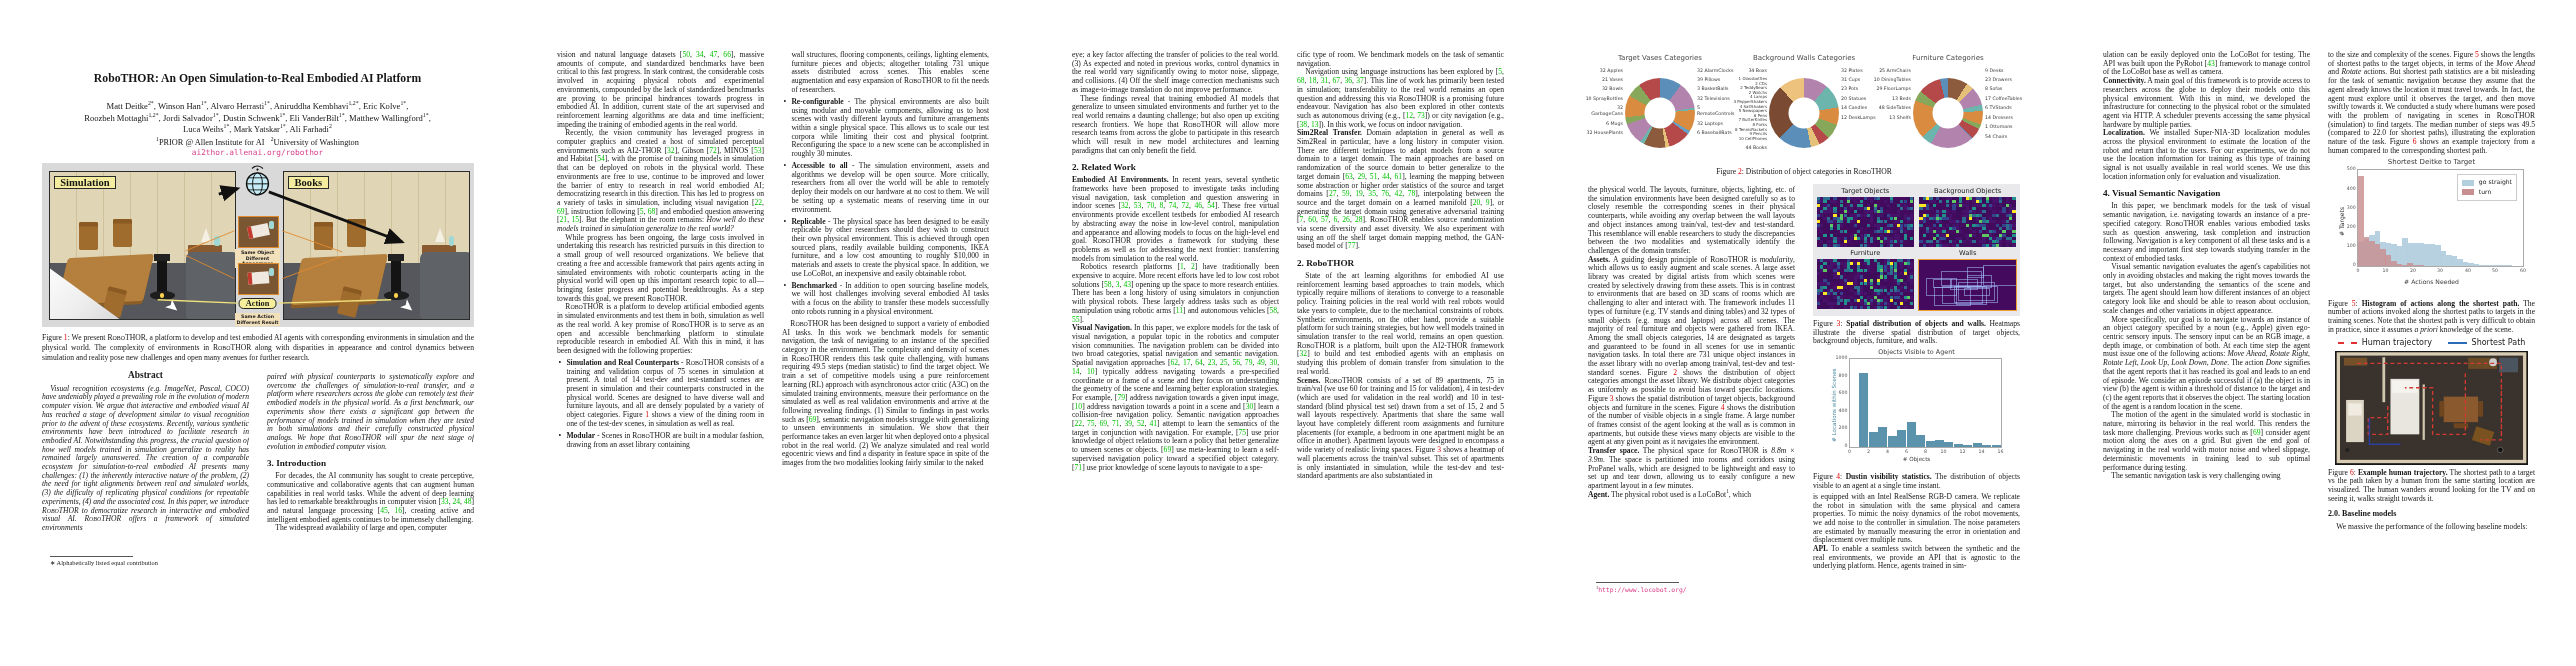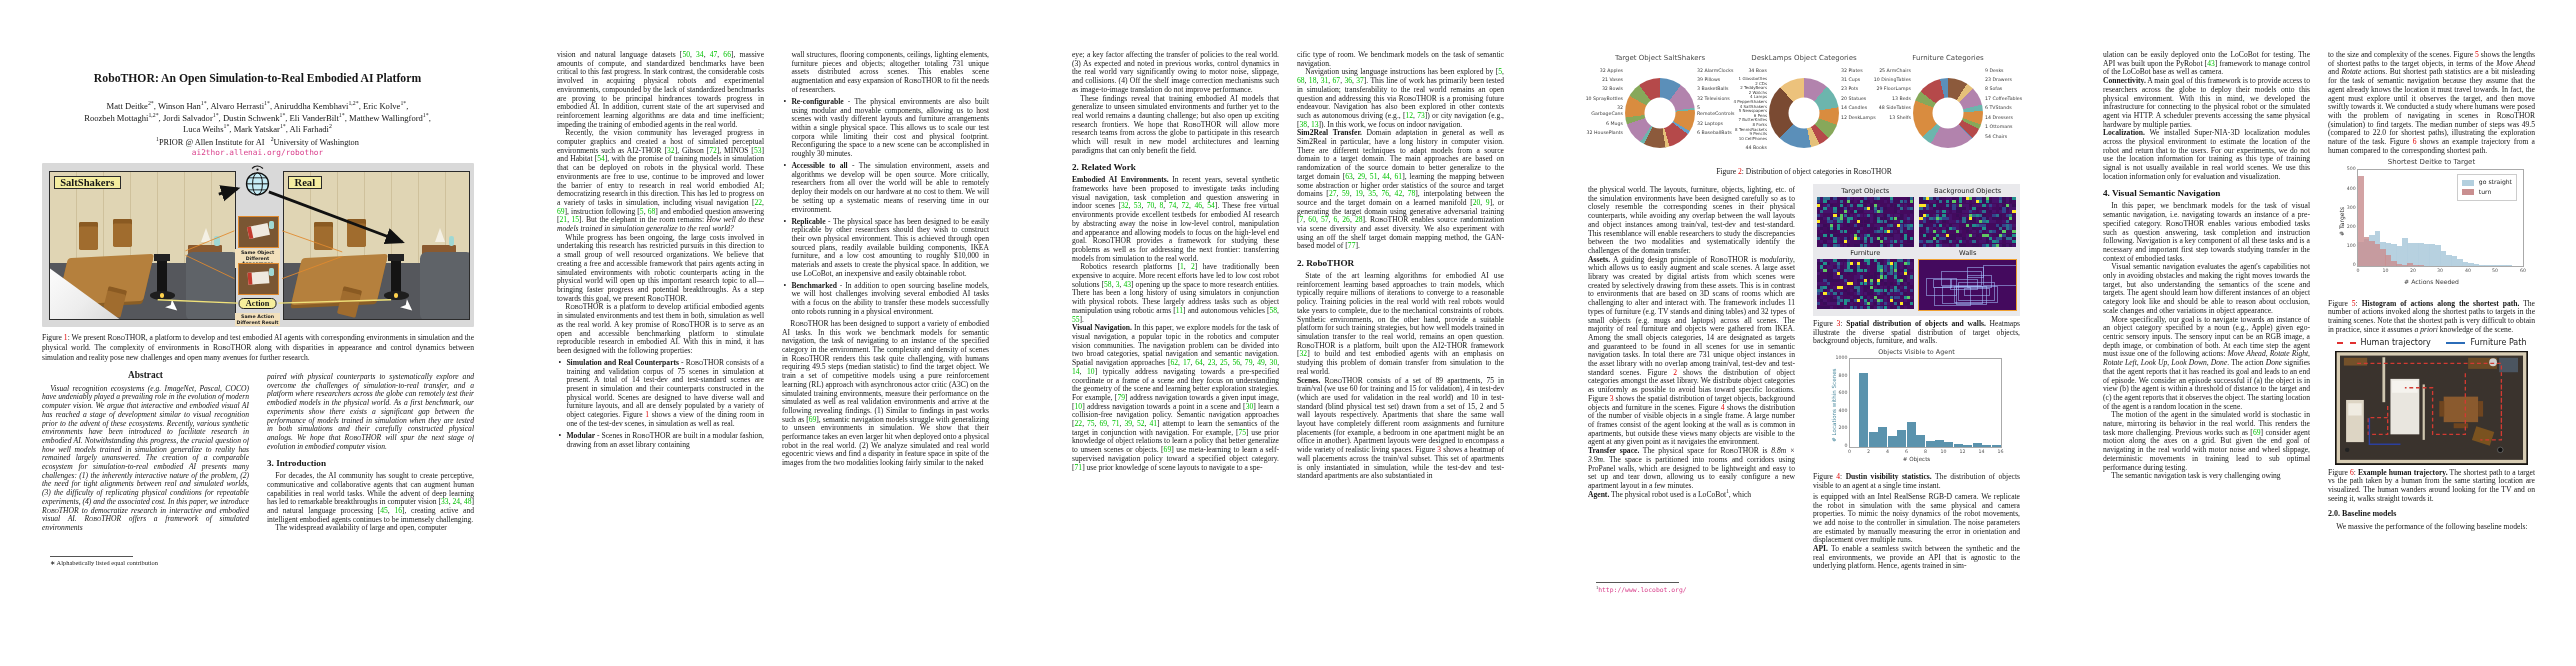--- a/index.html
+++ b/index.html
@@ -130,41 +130,41 @@
           <div class="vase"></div>
           <div class="armchair"></div>
           <div class="robot" style="left:54%;bottom:13%">
             <div class="mast"></div>
             <div class="head"></div>
             <div class="base"></div>
             <div class="dot"></div>
           </div>
           <div class="warrow" style="left:63%;bottom:2%">➤</div>
           <div class="curl"></div>
-          <div class="tagbox">SaltShakers</div>
+          <div class="tagbox">Simulation</div>
         </div>
         <div class="room" style="left: 241px;">
           <div class="wall"></div>
           <div class="floor"></div>
           <div class="chair" style="left:16%;top:34%"></div>
           <div class="chair" style="left:34%;top:32%"></div>
           <div class="table"></div>
           <div class="chair" style="left:30%;bottom:2%;transform:rotate(14deg)"></div>
           <div class="sidetable"></div>
           <div class="lamp"></div>
           <div class="vase"></div>
           <div class="armchair"></div>
           <div class="robot" style="left:54%;bottom:13%">
             <div class="mast"></div>
             <div class="head"></div>
             <div class="base"></div>
             <div class="dot"></div>
           </div>
           <div class="warrow" style="left:63%;bottom:2%">➤</div>
-          <div class="tagbox">Real</div>
+          <div class="tagbox">Books</div>
         </div>
         <div class="midstrip">
           <svg width="31" height="34" style="position:absolute;left:7.8px;top:0" viewBox="0 0 56 62">
             <path d="M18 10 q10 -9 20 0" fill="none" stroke="#111" stroke-width="2"></path>
             <circle cx="28" cy="12" r="2" fill="#111"></circle>
             <circle cx="28" cy="38" r="20" fill="#c5ecf6" stroke="#111" stroke-width="2.5"></circle>
             <ellipse cx="28" cy="38" rx="9" ry="20" fill="none" stroke="#111" stroke-width="1.8"></ellipse>
             <line x1="8" y1="38" x2="48" y2="38" stroke="#111" stroke-width="1.8"></line>
             <line x1="11" y1="27" x2="45" y2="27" stroke="#111" stroke-width="1.5"></line>
             <line x1="11" y1="49" x2="45" y2="49" stroke="#111" stroke-width="1.5"></line>
@@ -248,21 +248,21 @@
         <div class="para"><b>Sim2Real Transfer.</b> Domain adaptation in general as well as Sim2Real in particular, have a long history in computer vision. There are different techniques to adapt models from a source domain to a target domain. The main approaches are based on randomization of the source domain to better generalize to the target domain [<span class="cite">63</span>, <span class="cite">29</span>, <span class="cite">51</span>, <span class="cite">44</span>, <span class="cite">61</span>], learning the mapping between some abstraction or higher order statistics of the source and target domains [<span class="cite">27</span>, <span class="cite">59</span>, <span class="cite">19</span>, <span class="cite">35</span>, <span class="cite">76</span>, <span class="cite">42</span>, <span class="cite">78</span>], interpolating between the source and the target domain on a learned manifold [<span class="cite">20</span>, <span class="cite">9</span>], or generating the target domain using generative adversarial training [<span class="cite">7</span>, <span class="cite">60</span>, <span class="cite">57</span>, <span class="cite">6</span>, <span class="cite">26</span>, <span class="cite">28</span>]. <span>R<span class="rt-sm">OBO</span>THOR</span> enables source randomization via scene diversity and asset diversity. We also experiment with using an off the shelf target domain mapping method, the GAN-based model of [<span class="cite">77</span>].</div>
         <div class="h2">2. RoboTHOR</div>
         <div class="para ind">State of the art learning algorithms for embodied AI use reinforcement learning based approaches to train models, which typically require millions of iterations to converge to a reasonable policy. Training policies in the real world with real robots would take years to complete, due to the mechanical constraints of robots. Synthetic environments, on the other hand, provide a suitable platform for such training strategies, but how well models trained in simulation transfer to the real world, remains an open question. <span>R<span class="rt-sm">OBO</span>THOR</span> is a platform, built upon the AI2-THOR framework [<span class="cite">32</span>] to build and test embodied agents with an emphasis on studying this problem of domain transfer from simulation to the real world.</div>
         <div class="para"><b>Scenes.</b> <span>R<span class="rt-sm">OBO</span>THOR</span> consists of a set of 89 apartments, 75 in train/val (we use 60 for training and 15 for validation), 4 in test-dev (which are used for validation in the real world) and 10 in test-standard (blind physical test set) drawn from a set of 15, 2 and 5 wall layouts respectively. Apartments that share the same wall layout have completely different room assignments and furniture placements (for example, a bedroom in one apartment might be an office in another). Apartment layouts were designed to encompass a wide variety of realistic living spaces. Figure <span class="figref">3</span> shows a heatmap of wall placements across the train/val subset. This set of apartments is only instantiated in simulation, while the test-dev and test-standard apartments are also substantiated in</div>
       </div>
   </div>
 
   <div class="page" style="left:1546px">
     <div class="fig2" id="fig2">
         <div class="dcell">
-          <div class="dtitle">Target Object SaltShakers</div>
+          <div class="dtitle">Target Vases Categories</div>
           <div class="ring" style="background:conic-gradient(#5b8fb9 0.00% 10.19%,#b283ad 10.19% 22.61%,#6cb5ad 22.61% 23.57%,#d98c3f 23.57% 33.76%,#64a0c8 33.76% 35.35%,#b5494a 35.35% 45.54%,#e5c079 45.54% 47.45%,#8c5a3c 47.45% 57.64%,#6cb5ad 57.64% 59.55%,#b283ad 59.55% 69.75%,#87a85a 69.75% 72.93%,#d98c3f 72.93% 83.12%,#87a85a 83.12% 89.81%,#b5494a 89.81% 100.00%)"></div>
           <div class="hole"></div>
           <div class="dstack l">
             <div>32 Apples</div>
             <div>21 Vases</div>
             <div>32 Bowls</div>
             <div>10 SprayBottles</div>
             <div>32 GarbageCans</div>
             <div>6 Mugs</div>
             <div>32 HousePlants</div>
@@ -271,21 +271,21 @@
             <div>32 AlarmClocks</div>
             <div>39 Pillows</div>
             <div>3 BasketBalls</div>
             <div>32 Televisions</div>
             <div>5 RemoteControls</div>
             <div>32 Laptops</div>
             <div>6 BaseballBats</div>
           </div>
         </div>
         <div class="dcell">
-          <div class="dtitle">DeskLamps Object Categories</div>
+          <div class="dtitle">Background Walls Categories</div>
           <div class="ring" style="background:conic-gradient(#b283ad 0.00% 11.35%,#6cb5ad 11.35% 22.34%,#d98c3f 22.34% 30.50%,#87a85a 30.50% 37.59%,#b5494a 37.59% 42.55%,#e5c079 42.55% 46.81%,#5b8fb9 46.81% 62.41%,#7a4a32 62.41% 65.96%,#7a4a32 65.96% 69.15%,#7a4a32 69.15% 71.99%,#7a4a32 71.99% 74.82%,#7a4a32 74.82% 77.30%,#7a4a32 77.30% 79.43%,#7a4a32 79.43% 81.21%,#7a4a32 81.21% 82.62%,#7a4a32 82.62% 84.04%,#7a4a32 84.04% 85.46%,#7a4a32 85.46% 86.17%,#7a4a32 86.17% 86.88%,#7a4a32 86.88% 87.59%,#7a4a32 87.59% 87.94%,#ecc27c 87.94% 100.00%)"></div>
           <div class="hole"></div>
           <div class="dstack l">
             <div>34 Boxs</div>
             <div>
               <div class="sm">1 Glassbottles</div>
               <div class="sm">2 CDs</div>
               <div class="sm">2 TeddyBears</div>
               <div class="sm">2 Watchs</div>
               <div class="sm">4 Lamps</div>
@@ -1818,21 +1818,21 @@
         </div>
         <div class="fcap">Figure <span class="figref">5</span>: <b>Histogram of actions along the shortest path.</b> The number of actions invoked along the shortest paths to targets in the training scenes. Note that the shortest path is very difficult to obtain in practice, since it assumes <i>a priori</i> knowledge of the scene.</div>
         <div>
           <div class="f6legend">
             <span class="seg">
               <span class="dash"></span>
               <span>Human trajectory</span>
             </span>
             <span class="seg">
               <span class="solid"></span>
-              <span>Furniture Path</span>
+              <span>Shortest Path</span>
             </span>
           </div>
           <svg width="193" height="114" style="display:block;margin:0 auto;background:#181512" viewBox="0 0 348 205">
             <rect x="6" y="5" width="336" height="194" fill="#3a332d" stroke="#d8cdb4" stroke-width="6"></rect>
             <rect x="20" y="88" width="32" height="76" fill="#ddd5c4"></rect>
             <rect x="24" y="94" width="24" height="22" fill="#f0ece2"></rect>
             <rect x="100" y="50" width="52" height="100" fill="#e9e6df"></rect>
             <rect x="103" y="53" width="46" height="22" fill="#f5f3ee"></rect>
             <line x1="88" y1="11" x2="88" y2="92" stroke="#cfc6ae" stroke-width="5"></line>
             <line x1="160" y1="60" x2="160" y2="160" stroke="#cfc6ae" stroke-width="4"></line>

